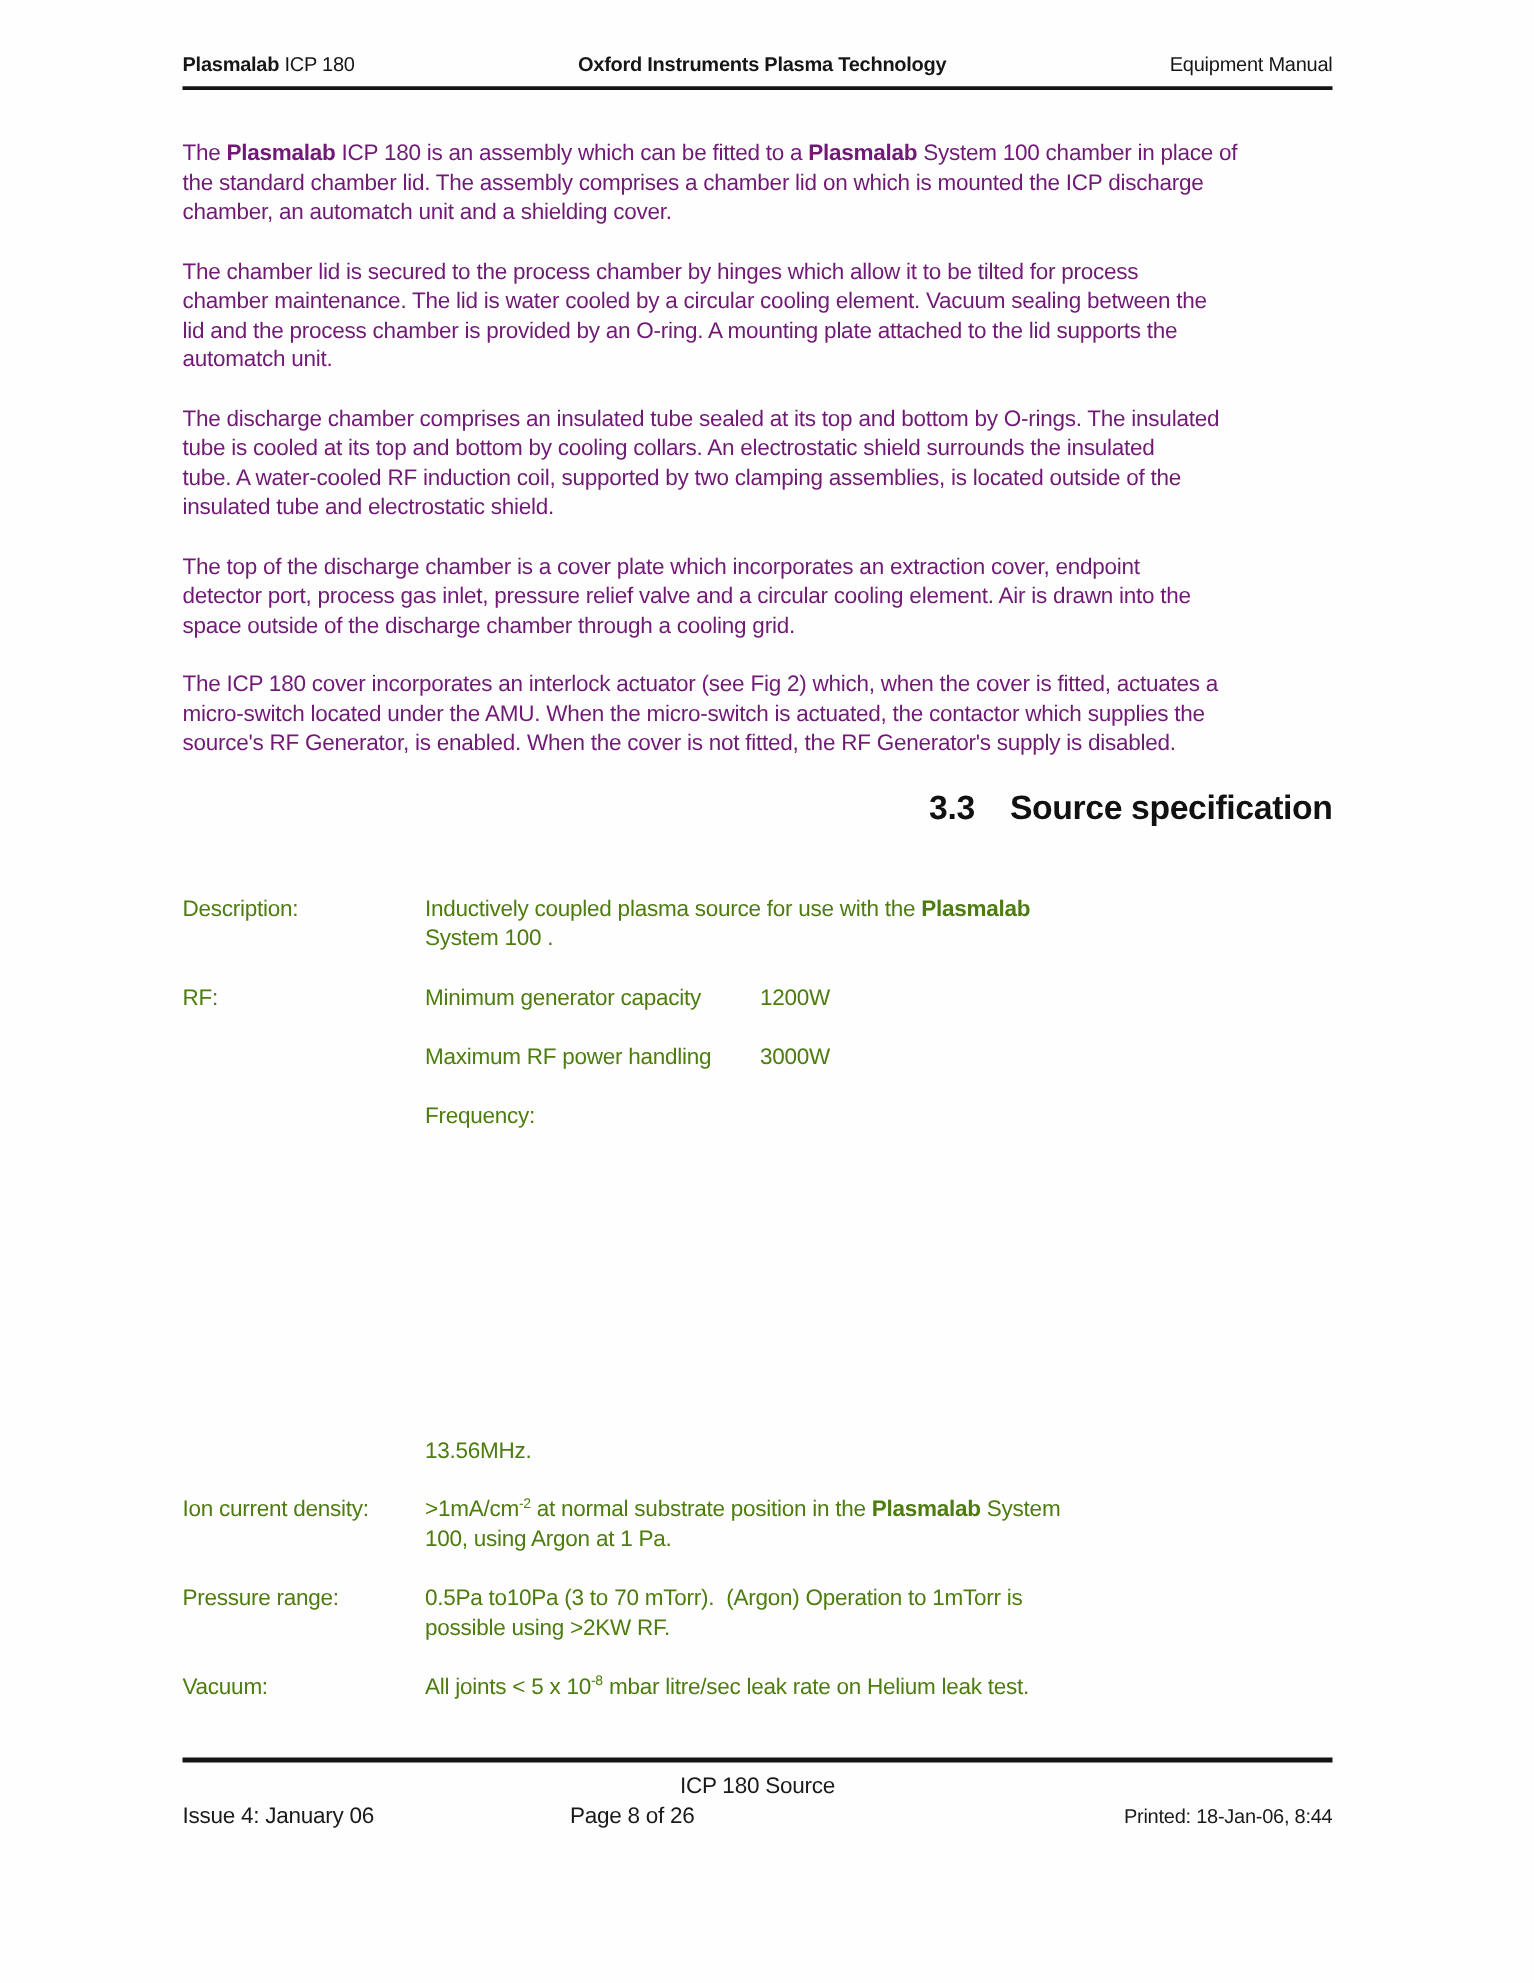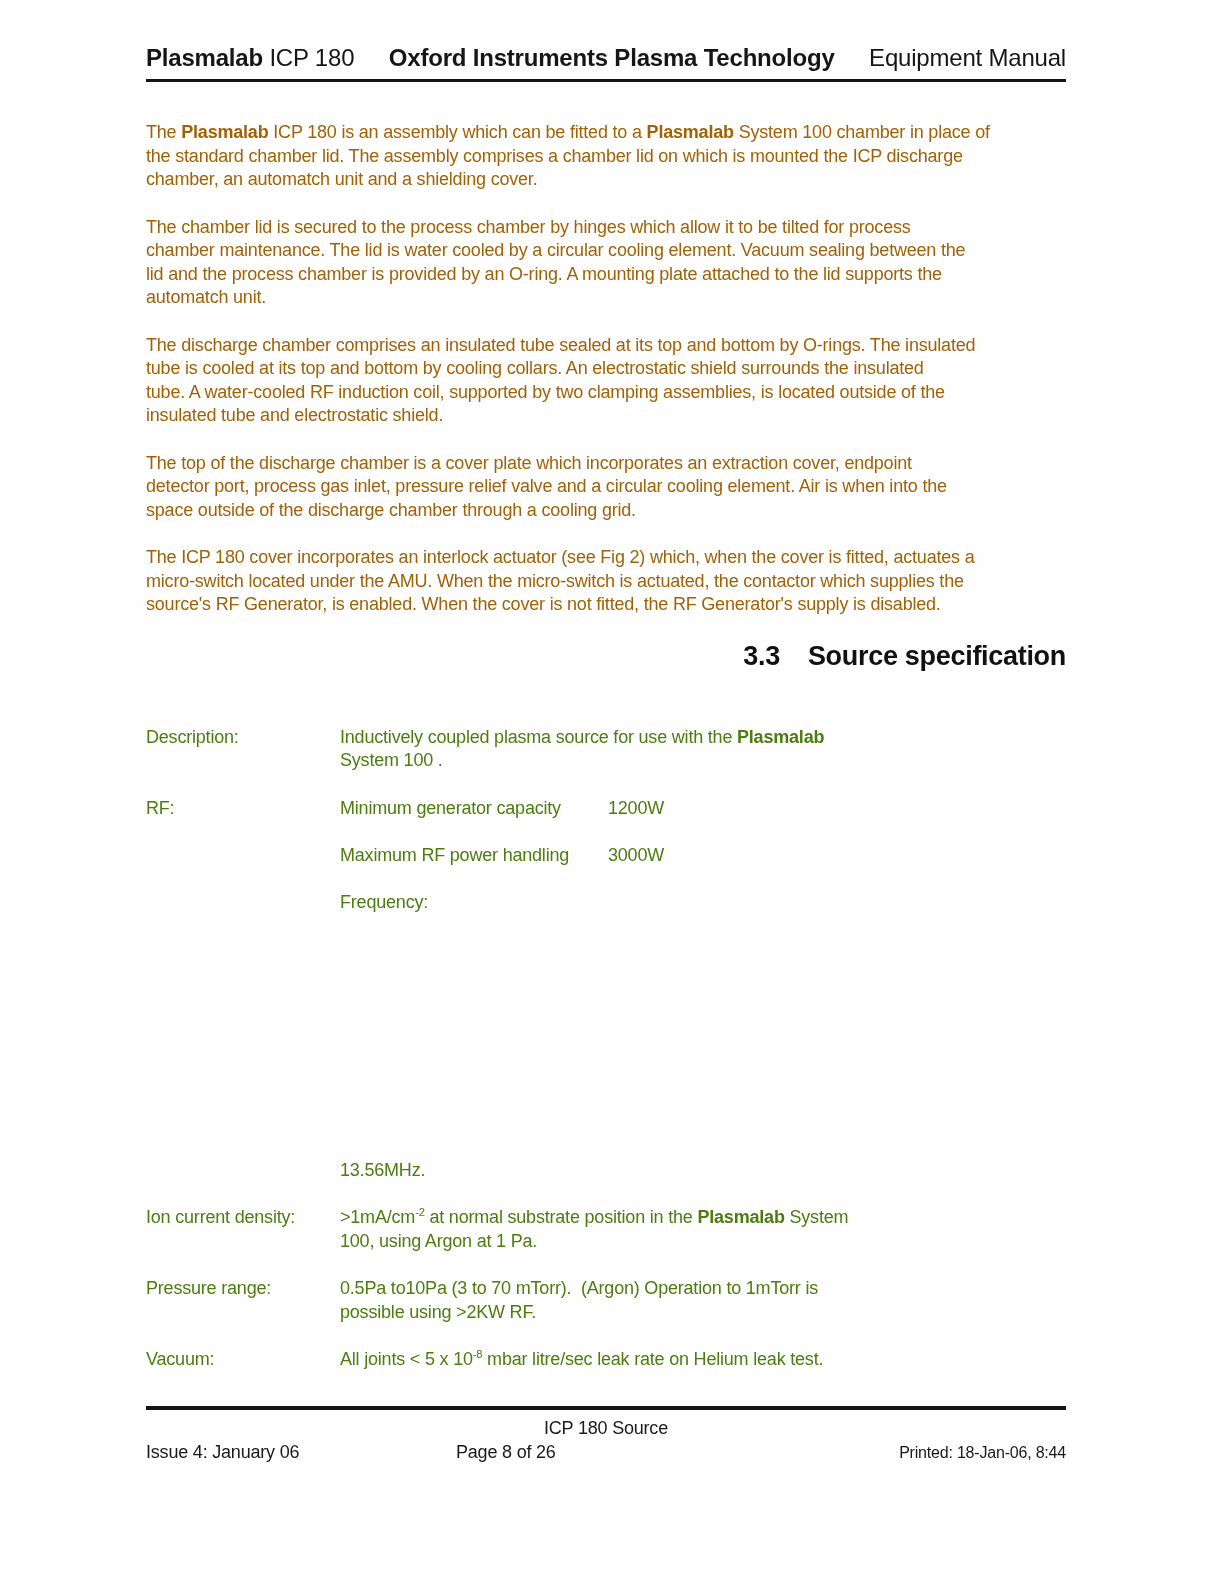--- a/index.html
+++ b/index.html
@@ -22,34 +22,34 @@
     width: 920px;
   }
   
   .doc-header {
     display: flex;
     justify-content: space-between;
     align-items: baseline;
     padding-top: 44px;
     padding-bottom: 7px;
     border-bottom: 3px solid #151515;
-    font-size: 24px;
+    font-size: 16px;
     letter-spacing: -0.2px;
   }
   .doc-header .hl b { font-weight: 700; }
   .doc-header .hc { font-weight: 700; }
   .doc-header .hr { font-weight: 400; }
   
   .body-text { margin-top: 39px; }
   .para {
     font-size: 18px;
     line-height: 23.5px;
     letter-spacing: -0.2px;
     margin-bottom: 24px;
-    color: #a16207;
+    color: #701a75;
   }
   .para sup, .spec-value sup { font-size: 0.62em; vertical-align: super; line-height: 0; }
   
   .section-heading {
     font-size: 27px;
     font-weight: 700;
     letter-spacing: -0.3px;
     margin-top: 20px;
     margin-bottom: 54px;
     color: #111;
@@ -101,21 +101,21 @@
     <div class="doc-header">
       <span class="hl"><b>Plasmalab</b><span> ICP 180</span></span>
       <span class="hc">Oxford Instruments Plasma Technology</span>
       <span class="hr">Equipment Manual</span>
     </div>
 
     <div class="body-text">
       <p class="para"><span>The </span><span style="font-weight: 700;">Plasmalab</span><span> ICP 180 is an assembly which can be fitted to a </span><span style="font-weight: 700;">Plasmalab</span><span> System 100 chamber in place of</span><br><span>the standard chamber lid. The assembly comprises a chamber lid on which is mounted the ICP discharge</span><br><span>chamber, an automatch unit and a shielding cover.</span></p>
       <p class="para"><span>The chamber lid is secured to the process chamber by hinges which allow it to be tilted for process</span><br><span>chamber maintenance. The lid is water cooled by a circular cooling element. Vacuum sealing between the</span><br><span>lid and the process chamber is provided by an O-ring. A mounting plate attached to the lid supports the</span><br><span>automatch unit.</span></p>
       <p class="para"><span>The discharge chamber comprises an insulated tube sealed at its top and bottom by O-rings. The insulated</span><br><span>tube is cooled at its top and bottom by cooling collars. An electrostatic shield surrounds the insulated</span><br><span>tube. A water-cooled RF induction coil, supported by two clamping assemblies, is located outside of the</span><br><span>insulated tube and electrostatic shield.</span></p>
-      <p class="para"><span>The top of the discharge chamber is a cover plate which incorporates an extraction cover, endpoint</span><br><span>detector port, process gas inlet, pressure relief valve and a circular cooling element. Air is when into the</span><br><span>space outside of the discharge chamber through a cooling grid.</span></p>
+      <p class="para"><span>The top of the discharge chamber is a cover plate which incorporates an extraction cover, endpoint</span><br><span>detector port, process gas inlet, pressure relief valve and a circular cooling element. Air is drawn into the</span><br><span>space outside of the discharge chamber through a cooling grid.</span></p>
       <p class="para"><span>The ICP 180 cover incorporates an interlock actuator (see Fig 2) which, when the cover is fitted, actuates a</span><br><span>micro-switch located under the AMU. When the micro-switch is actuated, the contactor which supplies the</span><br><span>source's RF Generator, is enabled. When the cover is not fitted, the RF Generator's supply is disabled.</span></p>
     </div>
 
     <h2 class="section-heading">
       <span class="sec-num">3.3</span><span>Source specification</span>
     </h2>
 
     <div class="spec-list">
 
       <div class="spec-row spec-gap">

